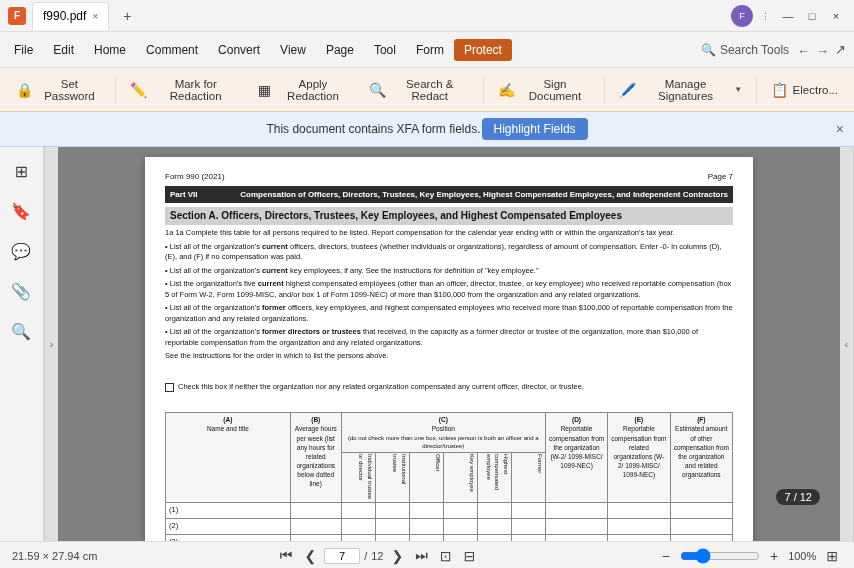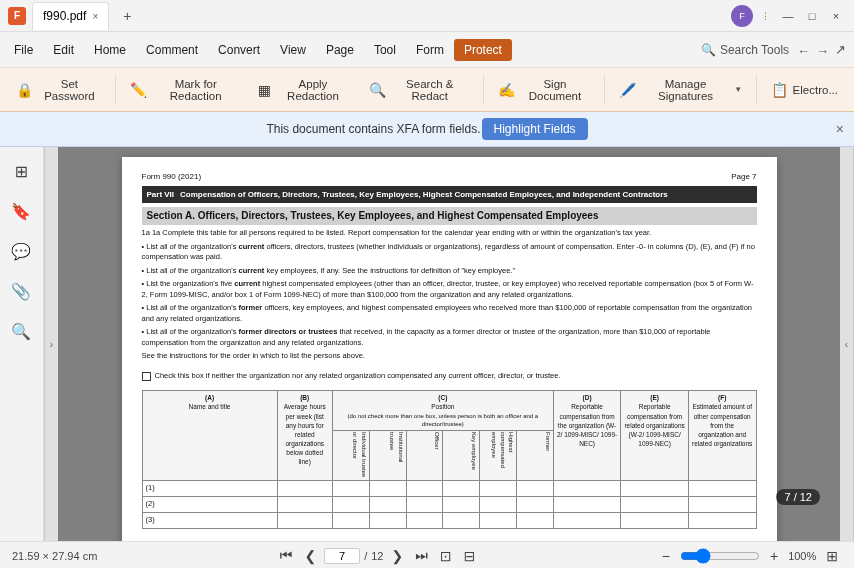--- a/index.html
+++ b/index.html
@@ -68,21 +68,21 @@
       width: 14px; background: #e0e0e0; display: flex; align-items: center; justify-content: center;
       cursor: pointer; color: #666; font-size: 10px; border-left: 1px solid #ccc;
     }
 
     
     .doc-area {
       flex: 1; background: #808080; overflow: auto; display: flex;
       flex-direction: column; align-items: center; padding: 10px;
     }
     .doc-page {
-      background: white; width: 655px; min-height: 400px; padding: 14px 20px;
+      background: white; width: 608px; min-height: 400px; padding: 14px 20px;
       box-shadow: 0 2px 8px rgba(0,0,0,0.3); font-size: 8.5px; line-height: 1.4; color: #111;
     }
 
     
     .right-handle {
       width: 14px; background: #e0e0e0; display: flex; align-items: center; justify-content: center;
       cursor: pointer; color: #666; font-size: 10px; border-right: 1px solid #ccc;
     }
 
     
@@ -96,26 +96,26 @@
     .status-bar-right { display: flex; align-items: center; gap: 6px; }
     .zoom-slider { width: 80px; }
     .page-badge {
       position: absolute; bottom: 36px; right: 20px;
       background: rgba(0,0,0,0.6); color: white; border-radius: 10px;
       padding: 2px 8px; font-size: 11px;
     }
 
     
     .doc-header-row { display: flex; justify-content: space-between; font-size: 8px; margin-bottom: 4px; }
-    .part-header { background: #2d2d2d; color: white; display: flex; align-items: flex-start; gap: 6px; padding: 3px 5px; margin-bottom: 2px; font-size: 8px; font-weight: bold; }
+    .part-header { background: #2d2d2d; color: white; display: flex; align-items: flex-start; gap: 6px; padding: 3px 5px; margin-bottom: 2px; font-size: 8px; font-weight: bold; justify-content: space-between; }
     .part-label { white-space: nowrap; }
     .section-header { background: #d0d0d0; padding: 2px 5px; font-size: 10px; font-weight: bold; margin: 4px 0 2px 0; }
     .doc-para { font-size: 7.5px; margin: 3px 0; line-height: 1.4; }
     .doc-para b, .doc-bold { font-weight: bold; }
-    .checkbox-row { display: flex; align-items: flex-start; gap: 4px; margin: 9px 0; font-size: 7.5px; }
+    .checkbox-row { display: flex; align-items: flex-start; gap: 4px; margin: 20px 0; font-size: 7.5px; }
     .checkbox-box { width: 9px; height: 9px; border: 1px solid #333; flex-shrink: 0; margin-top: 1px; }
 
     
     .comp-table { width: 100%; border-collapse: collapse; font-size: 7px; margin-top: 6px; }
     .comp-table td, .comp-table th { border: 1px solid #888; padding: 2px 3px; vertical-align: top; text-align: center; }
     .comp-table .col-header { background: #f5f5f5; font-size: 6.5px; }
     .num-row td { height: 16px; }
   </style>
 </head>
 <body>

